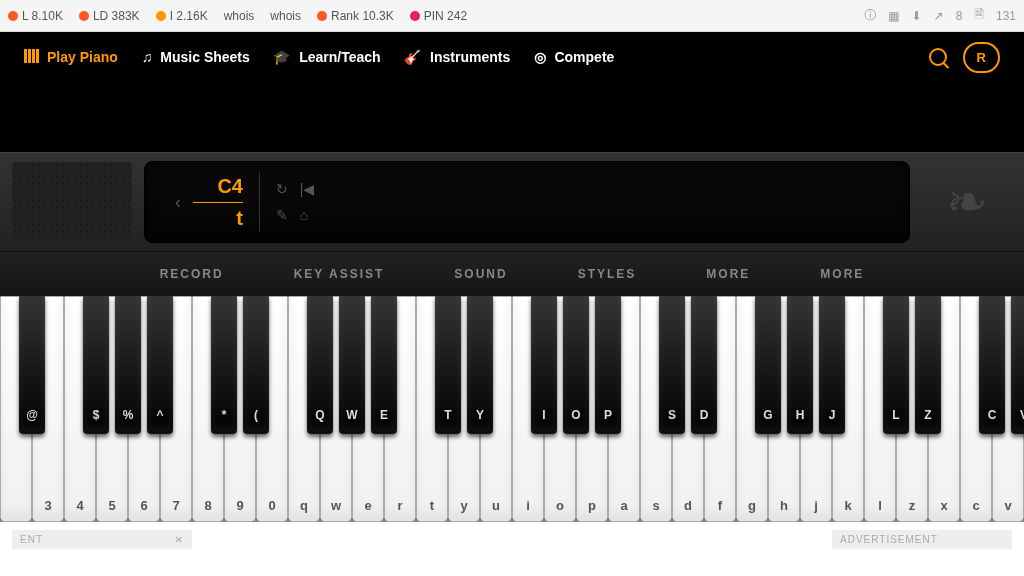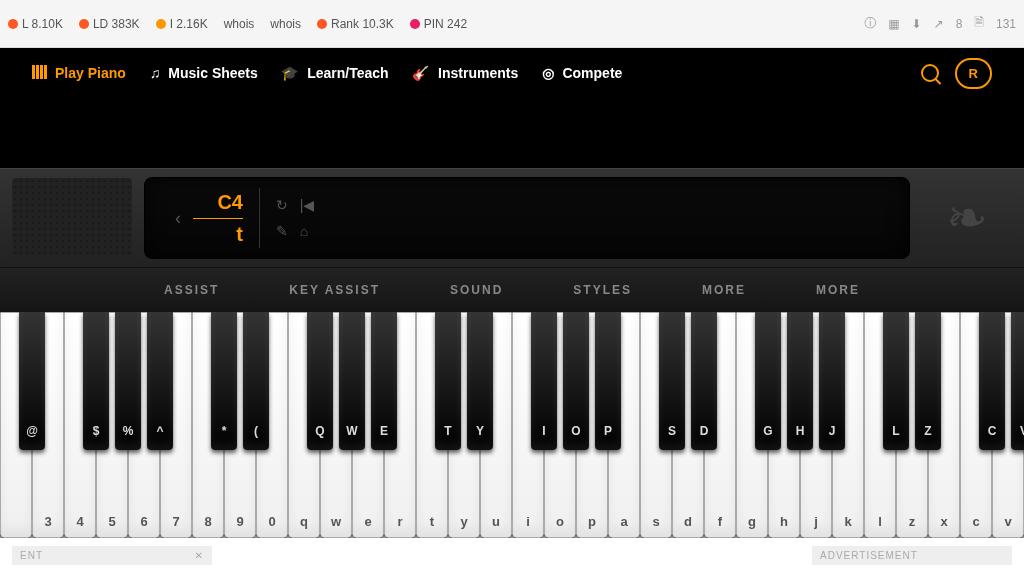--- a/index.html
+++ b/index.html
@@ -1,25 +1,25 @@
 <!DOCTYPE html>
 <html><head>
 <meta charset="utf-8">
 <style>
 *{margin:0;padding:0;box-sizing:border-box;font-family:Arial,sans-serif}
 body{background:#fff;overflow:hidden}
 
 
-.toolbar{height:48px;background:#f5f5f5;display:flex;align-items:center;padding:0 8px;gap:16px;font-size:12px;color:#555;border-bottom:1px solid #ddd}
+.toolbar{height:32px;background:#f5f5f5;display:flex;align-items:center;padding:0 8px;gap:16px;font-size:12px;color:#555;border-bottom:1px solid #ddd}
 .toolbar .tb-item{display:flex;align-items:center;gap:4px}
 .toolbar .tb-right{margin-left:auto;display:flex;gap:12px;align-items:center;color:#999}
 .tb-dot{width:10px;height:10px;border-radius:50%;display:inline-block}
 
 
-.nav{height:50px;background:#000;display:flex;align-items:center;padding:0 32px;gap:24px;color:#fff;font-weight:bold;font-size:14px}
+.nav{height:50px;background:#000;display:flex;align-items:center;padding:0 24px;gap:24px;color:#fff;font-weight:bold;font-size:14px}
 .nav-item{display:flex;align-items:center;gap:8px;cursor:pointer}
 .nav-item.active{color:#f90}
 .nav-right{margin-left:auto;display:flex;align-items:center;gap:16px}
 .search-ic{width:18px;height:18px;border:2px solid #f90;border-radius:50%;position:relative}
 .search-ic::after{content:'';position:absolute;width:2px;height:7px;background:#f90;bottom:-5px;right:-2px;transform:rotate(-45deg)}
 .pill-btn{border:2px solid #f90;color:#f90;border-radius:20px;padding:6px 12px;font-weight:bold;font-size:13px}
 
 
 .black-strip{height:70px;background:#000}
 
@@ -45,21 +45,21 @@
 
 
 .keyboard{height:226px;background:#000;position:relative;overflow:hidden}
 .whites{display:flex;height:100%}
 .wkey{flex:1;background:linear-gradient(#fff,#f0f0f0);border:1px solid #aaa;border-radius:0 0 4px 4px;position:relative;cursor:pointer;display:flex;align-items:flex-end;justify-content:center;padding-bottom:8px;font-size:13px;color:#555;font-weight:bold;box-shadow:0 3px 0 #999,inset 0 -8px 12px rgba(0,0,0,.06)}
 .blacks{position:absolute;top:0;left:0;right:0;height:138px;pointer-events:none}
 .bkey{position:absolute;top:0;width:2.5%;height:100%;background:linear-gradient(#333,#000);border-radius:0 0 4px 4px;pointer-events:auto;cursor:pointer;display:flex;align-items:flex-end;justify-content:center;padding-bottom:12px;color:#ddd;font-size:12px;font-weight:bold;box-shadow:0 3px 4px rgba(0,0,0,.6),inset 0 -6px 8px rgba(255,255,255,.08)}
 
 
 .ads{display:flex;justify-content:space-between;padding:8px 12px 0}
-.ad{background:#eee;color:#aaa;font-size:10px;padding:4px 8px;width:200px;display:flex;justify-content:space-between;align-items:center;letter-spacing:1px}
+.ad{background:#eee;color:#aaa;font-size:10px;padding:4px 8px;width:180px;display:flex;justify-content:space-between;align-items:center;letter-spacing:1px}
 .piano-ico{display:inline-flex;gap:1px}
 .piano-ico i{width:3px;height:14px;background:#f90}
 </style>
 </head>
 <body>
 
 <div class="toolbar">
   <div id="tb-items" style="display:flex;gap:16px">
       <div class="tb-item">
         <span class="tb-dot" style="background: rgb(255, 87, 34);"></span>
@@ -155,21 +155,21 @@
         <div>
           <span>✎</span>
           <span>⌂</span>
         </div>
       </div>
     </div>
     <div class="ornament">❧</div>
   </div>
 
   <div class="controls" id="controls">
-      <span>ASSIST</span>
+      <span>RECORD</span>
       <span>KEY ASSIST</span>
       <span>SOUND</span>
       <span>STYLES</span>
       <span>MORE</span>
       <span>MORE</span>
     </div>
 
   <div class="keyboard">
     <div class="whites" id="whites">
         <div class="wkey"></div>

